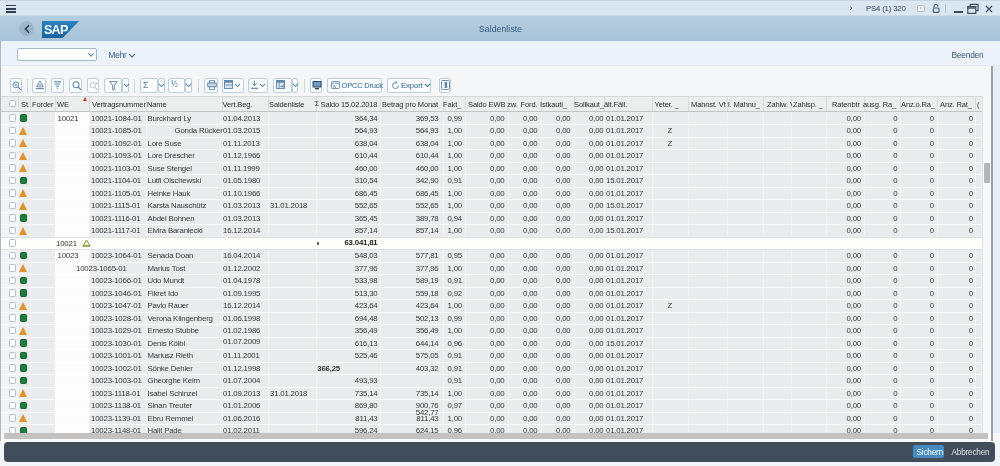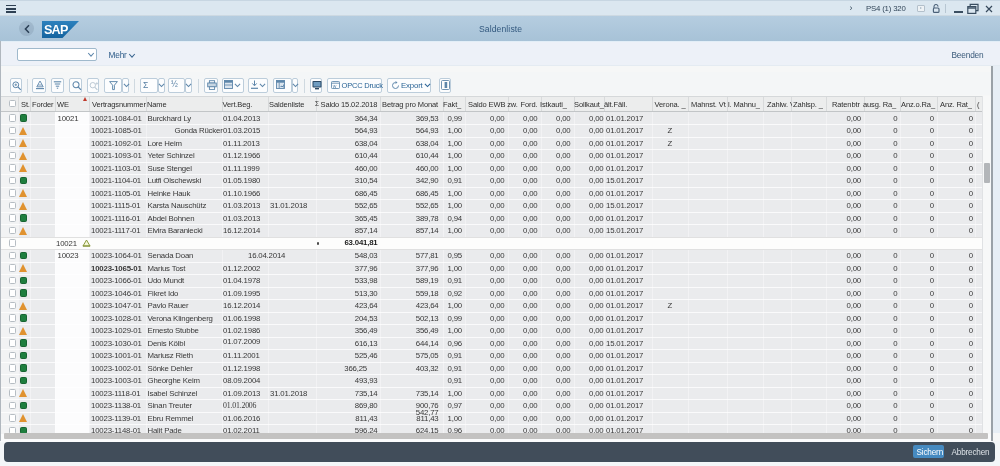--- a/index.html
+++ b/index.html
@@ -219,21 +219,21 @@
 <div class="hd" style="left:222.5px;top:99.5px;">Vert.Beg.</div>
 <div class="hd" style="left:269px;top:99.5px;">Saldenliste</div>
 <div class="hd" style="left:320.5px;top:99.5px;">Saldo 15.02.2018</div>
 <div class="hd" style="left:382px;top:99.5px;">Betrag pro Monat</div>
 <div class="hd" style="left:443px;top:99.5px;">Fakt_</div>
 <div class="hd" style="left:468px;top:99.5px;">Saldo EWB zw.</div>
 <div class="hd" style="left:520.5px;top:99.5px;">Ford.</div>
 <div class="hd" style="left:540px;top:99.5px;">Istkauti_</div>
 <div class="hd" style="left:574px;top:99.5px;">Sollkaut_</div>
 <div class="hd" style="left:604px;top:99.5px;">ält.Fäll.</div>
-<div class="hd" style="left:654.5px;top:99.5px;">Verona. _</div>
+<div class="hd" style="left:654.5px;top:99.5px;">Yeter. _</div>
 <div class="hd" style="left:691px;top:99.5px;width:35.5px;overflow:hidden;">Mahnst. Vt</div>
 <div class="hd" style="left:728px;top:99.5px;width:34.5px;overflow:hidden;">l. Mahnu_</div>
 <div class="hd" style="left:767px;top:99.5px;width:24.5px;overflow:hidden;">Zahlw. Vt</div>
 <div class="hd" style="left:793px;top:99.5px;">Zahlsp. _</div>
 <div class="hd" style="left:832px;top:99.5px;">Ratenbtr</div>
 <div class="hd" style="left:863px;top:99.5px;">ausg. Ra_</div>
 <div class="hd" style="left:901px;top:99.5px;">Anz.o.Ra_</div>
 <div class="hd" style="left:940px;top:99.5px;">Anz. Rat_</div>
 <div class="hd" style="left:977px;top:99.5px;">(</div>
 <div class="cb" style="left:8.5px;top:99.5px;"></div>
@@ -324,39 +324,39 @@
 <div class="t r" style="right:396.5px;top:126.1px;">0,00</div>
 <div class="t" style="left:606px;top:126.1px;">01.01.2017</div>
 <div class="t" style="left:667.5px;top:126.1px;">Z</div>
 <div class="t r" style="right:139px;top:126.1px;">0,00</div>
 <div class="t r" style="right:102.5px;top:126.1px;">0</div>
 <div class="t r" style="right:66px;top:126.1px;">0</div>
 <div class="t r" style="right:27px;top:126.1px;">0</div>
 <div class="cb" style="left:9px;top:139.4px;"></div>
 <div class="st" style="top:139.2px;"></div>
 <div class="t" style="left:91px;top:138.6px;">10021-1092-01</div>
-<div class="t" style="left:147.5px;top:138.6px;">Lore Heim</div>
+<div class="t" style="left:147.5px;top:138.6px;">Lore Suse</div>
 <div class="t" style="left:223px;top:138.6px;">01.11.2013</div>
 <div class="t r" style="right:622.5px;top:138.6px;">638,04</div>
 <div class="t r" style="right:561.5px;top:138.6px;">638,04</div>
 <div class="t r" style="right:538px;top:138.6px;">1,00</div>
 <div class="t r" style="right:495.5px;top:138.6px;">0,00</div>
 <div class="t r" style="right:462.5px;top:138.6px;">0,00</div>
 <div class="t r" style="right:429.5px;top:138.6px;">0,00</div>
 <div class="t r" style="right:396.5px;top:138.6px;">0,00</div>
 <div class="t" style="left:606px;top:138.6px;">01.01.2017</div>
 <div class="t" style="left:667.5px;top:138.6px;">Z</div>
 <div class="t r" style="right:139px;top:138.6px;">0,00</div>
 <div class="t r" style="right:102.5px;top:138.6px;">0</div>
 <div class="t r" style="right:66px;top:138.6px;">0</div>
 <div class="t r" style="right:27px;top:138.6px;">0</div>
 <div class="cb" style="left:9px;top:151.9px;"></div>
 <div class="st" style="top:151.7px;"></div>
 <div class="t" style="left:91px;top:151.1px;">10021-1093-01</div>
-<div class="t" style="left:147.5px;top:151.1px;">Yeter Schinzel</div>
+<div class="t" style="left:147.5px;top:151.1px;">Lore Drescher</div>
 <div class="t" style="left:223px;top:151.1px;">01.12.1966</div>
 <div class="t r" style="right:622.5px;top:151.1px;">610,44</div>
 <div class="t r" style="right:561.5px;top:151.1px;">610,44</div>
 <div class="t r" style="right:538px;top:151.1px;">1,00</div>
 <div class="t r" style="right:495.5px;top:151.1px;">0,00</div>
 <div class="t r" style="right:462.5px;top:151.1px;">0,00</div>
 <div class="t r" style="right:429.5px;top:151.1px;">0,00</div>
 <div class="t r" style="right:396.5px;top:151.1px;">0,00</div>
 <div class="t" style="left:606px;top:151.1px;">01.01.2017</div>
 <div class="t r" style="right:139px;top:151.1px;">0,00</div>
@@ -472,36 +472,36 @@
       <path d="M1 7 L4.5 1 L8 7 Z" fill="#f4f7d8" stroke="#8a9a3e" stroke-width="1"></path>
       <path d="M0.8 7 L8.2 7" stroke="#8a9a3e" stroke-width="1.2"></path>
     </svg>
 <div class="abs" style="left:316.5px;top:242.4px;width:2.5px;height:2.5px;background:#4a4a4a;border-radius:50%;"></div>
 <div class="t r" style="right:622.5px;top:238.4px;font-weight:bold;color:#1c1c1c;">63.041,81</div>
 <div class="cb" style="left:9px;top:251.9px;"></div>
 <div class="sg" style="top:251.7px;"></div>
 <div class="t" style="left:57.5px;top:251.1px;">10023</div>
 <div class="t" style="left:91px;top:251.1px;">10023-1064-01</div>
 <div class="t" style="left:147.5px;top:251.1px;">Senada Doan</div>
-<div class="t" style="left:223px;top:251.1px;margin-left:25px;">16.04.2014</div>
+<div class="t" style="left:223px;top:251.1px;">16.04.2014</div>
 <div class="t r" style="right:622.5px;top:251.1px;">548,03</div>
 <div class="t r" style="right:561.5px;top:251.1px;">577,81</div>
 <div class="t r" style="right:538px;top:251.1px;">0,95</div>
 <div class="t r" style="right:495.5px;top:251.1px;">0,00</div>
 <div class="t r" style="right:462.5px;top:251.1px;">0,00</div>
 <div class="t r" style="right:429.5px;top:251.1px;">0,00</div>
 <div class="t r" style="right:396.5px;top:251.1px;">0,00</div>
 <div class="t" style="left:606px;top:251.1px;">01.01.2017</div>
 <div class="t r" style="right:139px;top:251.1px;">0,00</div>
 <div class="t r" style="right:102.5px;top:251.1px;">0</div>
 <div class="t r" style="right:66px;top:251.1px;">0</div>
 <div class="t r" style="right:27px;top:251.1px;">0</div>
 <div class="cb" style="left:9px;top:264.4px;"></div>
 <div class="st" style="top:264.2px;"></div>
-<div class="t" style="left:91px;top:263.6px;font-weight:bold;">10023-1065-01</div>
+<div class="t" style="left:76px;top:263.6px;">10023-1065-01</div>
 <div class="t" style="left:147.5px;top:263.6px;">Marius Tost</div>
 <div class="t" style="left:223px;top:263.6px;text-align:right;">01.12.2002</div>
 <div class="t r" style="right:622.5px;top:263.6px;">377,96</div>
 <div class="t r" style="right:561.5px;top:263.6px;">377,96</div>
 <div class="t r" style="right:538px;top:263.6px;">1,00</div>
 <div class="t r" style="right:495.5px;top:263.6px;">0,00</div>
 <div class="t r" style="right:462.5px;top:263.6px;">0,00</div>
 <div class="t r" style="right:429.5px;top:263.6px;">0,00</div>
 <div class="t r" style="right:396.5px;top:263.6px;">0,00</div>
 <div class="t" style="left:606px;top:263.6px;">01.01.2017</div>
@@ -559,21 +559,21 @@
 <div class="t" style="left:667.5px;top:301.1px;">Z</div>
 <div class="t r" style="right:139px;top:301.1px;">0,00</div>
 <div class="t r" style="right:102.5px;top:301.1px;">0</div>
 <div class="t r" style="right:66px;top:301.1px;">0</div>
 <div class="t r" style="right:27px;top:301.1px;">0</div>
 <div class="cb" style="left:9px;top:314.4px;"></div>
 <div class="sg" style="top:314.2px;"></div>
 <div class="t" style="left:91px;top:313.6px;">10023-1028-01</div>
 <div class="t" style="left:147.5px;top:313.6px;">Verona Klingenberg</div>
 <div class="t" style="left:223px;top:313.6px;">01.06.1998</div>
-<div class="t r" style="right:622.5px;top:313.6px;">204,53</div>
+<div class="t r" style="right:622.5px;top:313.6px;">694,48</div>
 <div class="t r" style="right:561.5px;top:313.6px;">502,13</div>
 <div class="t r" style="right:538px;top:313.6px;">0,99</div>
 <div class="t r" style="right:495.5px;top:313.6px;">0,00</div>
 <div class="t r" style="right:462.5px;top:313.6px;">0,00</div>
 <div class="t r" style="right:429.5px;top:313.6px;">0,00</div>
 <div class="t r" style="right:396.5px;top:313.6px;">0,00</div>
 <div class="t" style="left:606px;top:313.6px;">01.01.2017</div>
 <div class="t r" style="right:139px;top:313.6px;">0,00</div>
 <div class="t r" style="right:102.5px;top:313.6px;">0</div>
 <div class="t r" style="right:66px;top:313.6px;">0</div>
@@ -627,37 +627,37 @@
 <div class="t" style="left:606px;top:351.1px;">01.01.2017</div>
 <div class="t r" style="right:139px;top:351.1px;">0,00</div>
 <div class="t r" style="right:102.5px;top:351.1px;">0</div>
 <div class="t r" style="right:66px;top:351.1px;">0</div>
 <div class="t r" style="right:27px;top:351.1px;">0</div>
 <div class="cb" style="left:9px;top:364.4px;"></div>
 <div class="sg" style="top:364.2px;"></div>
 <div class="t" style="left:91px;top:363.6px;">10023-1002-01</div>
 <div class="t" style="left:147.5px;top:363.6px;">Sönke Dehler</div>
 <div class="t" style="left:223px;top:363.6px;">01.12.1998</div>
-<div class="t r" style="right:633px;top:363.6px;">366,25</div>
+<div class="t r" style="right:660px;top:363.6px;font-weight:bold;">366,25</div>
 <div class="t r" style="right:561.5px;top:363.6px;">403,32</div>
 <div class="t r" style="right:538px;top:363.6px;">0,91</div>
 <div class="t r" style="right:495.5px;top:363.6px;">0,00</div>
 <div class="t r" style="right:462.5px;top:363.6px;">0,00</div>
 <div class="t r" style="right:429.5px;top:363.6px;">0,00</div>
 <div class="t r" style="right:396.5px;top:363.6px;">0,00</div>
 <div class="t" style="left:606px;top:363.6px;">01.01.2017</div>
 <div class="t r" style="right:139px;top:363.6px;">0,00</div>
 <div class="t r" style="right:102.5px;top:363.6px;">0</div>
 <div class="t r" style="right:66px;top:363.6px;">0</div>
 <div class="t r" style="right:27px;top:363.6px;">0</div>
 <div class="cb" style="left:9px;top:376.9px;"></div>
 <div class="sg" style="top:376.7px;"></div>
 <div class="t" style="left:91px;top:376.1px;">10023-1003-01</div>
 <div class="t" style="left:147.5px;top:376.1px;">Gheorghe Keim</div>
-<div class="t" style="left:223px;top:376.1px;">08.09.2004</div>
+<div class="t" style="left:223px;top:376.1px;">01.07.2004</div>
 <div class="t r" style="right:622.5px;top:376.1px;">493,93</div>
 <div class="t r" style="right:561.5px;top:368px;margin-top:40px;">542,77</div>
 <div class="t r" style="right:538px;top:376.1px;">0,91</div>
 <div class="t r" style="right:495.5px;top:376.1px;">0,00</div>
 <div class="t r" style="right:462.5px;top:376.1px;">0,00</div>
 <div class="t r" style="right:429.5px;top:376.1px;">0,00</div>
 <div class="t r" style="right:396.5px;top:376.1px;">0,00</div>
 <div class="t" style="left:606px;top:376.1px;">01.01.2017</div>
 <div class="t r" style="right:139px;top:376.1px;">0,00</div>
 <div class="t r" style="right:102.5px;top:376.1px;">0</div>
@@ -678,21 +678,21 @@
 <div class="t r" style="right:396.5px;top:388.6px;">0,00</div>
 <div class="t" style="left:606px;top:388.6px;">01.01.2017</div>
 <div class="t r" style="right:139px;top:388.6px;">0,00</div>
 <div class="t r" style="right:102.5px;top:388.6px;">0</div>
 <div class="t r" style="right:66px;top:388.6px;">0</div>
 <div class="t r" style="right:27px;top:388.6px;">0</div>
 <div class="cb" style="left:9px;top:401.9px;"></div>
 <div class="sg" style="top:401.7px;"></div>
 <div class="t" style="left:91px;top:401.1px;">10023-1138-01</div>
 <div class="t" style="left:147.5px;top:401.1px;">Sinan Treuter</div>
-<div class="t" style="left:223px;top:401.1px;font-family:Liberation Serif, serif;">01.01.2006</div>
+<div class="t" style="left:223px;top:401.1px;">01.01.2006</div>
 <div class="t r" style="right:622.5px;top:401.1px;">869,80</div>
 <div class="t r" style="right:561.5px;top:401.1px;">900,76</div>
 <div class="t r" style="right:538px;top:401.1px;">0,97</div>
 <div class="t r" style="right:495.5px;top:401.1px;">0,00</div>
 <div class="t r" style="right:462.5px;top:401.1px;">0,00</div>
 <div class="t r" style="right:429.5px;top:401.1px;">0,00</div>
 <div class="t r" style="right:396.5px;top:401.1px;">0,00</div>
 <div class="t" style="left:606px;top:401.1px;">01.01.2017</div>
 <div class="t r" style="right:139px;top:401.1px;">0,00</div>
 <div class="t r" style="right:102.5px;top:401.1px;">0</div>

